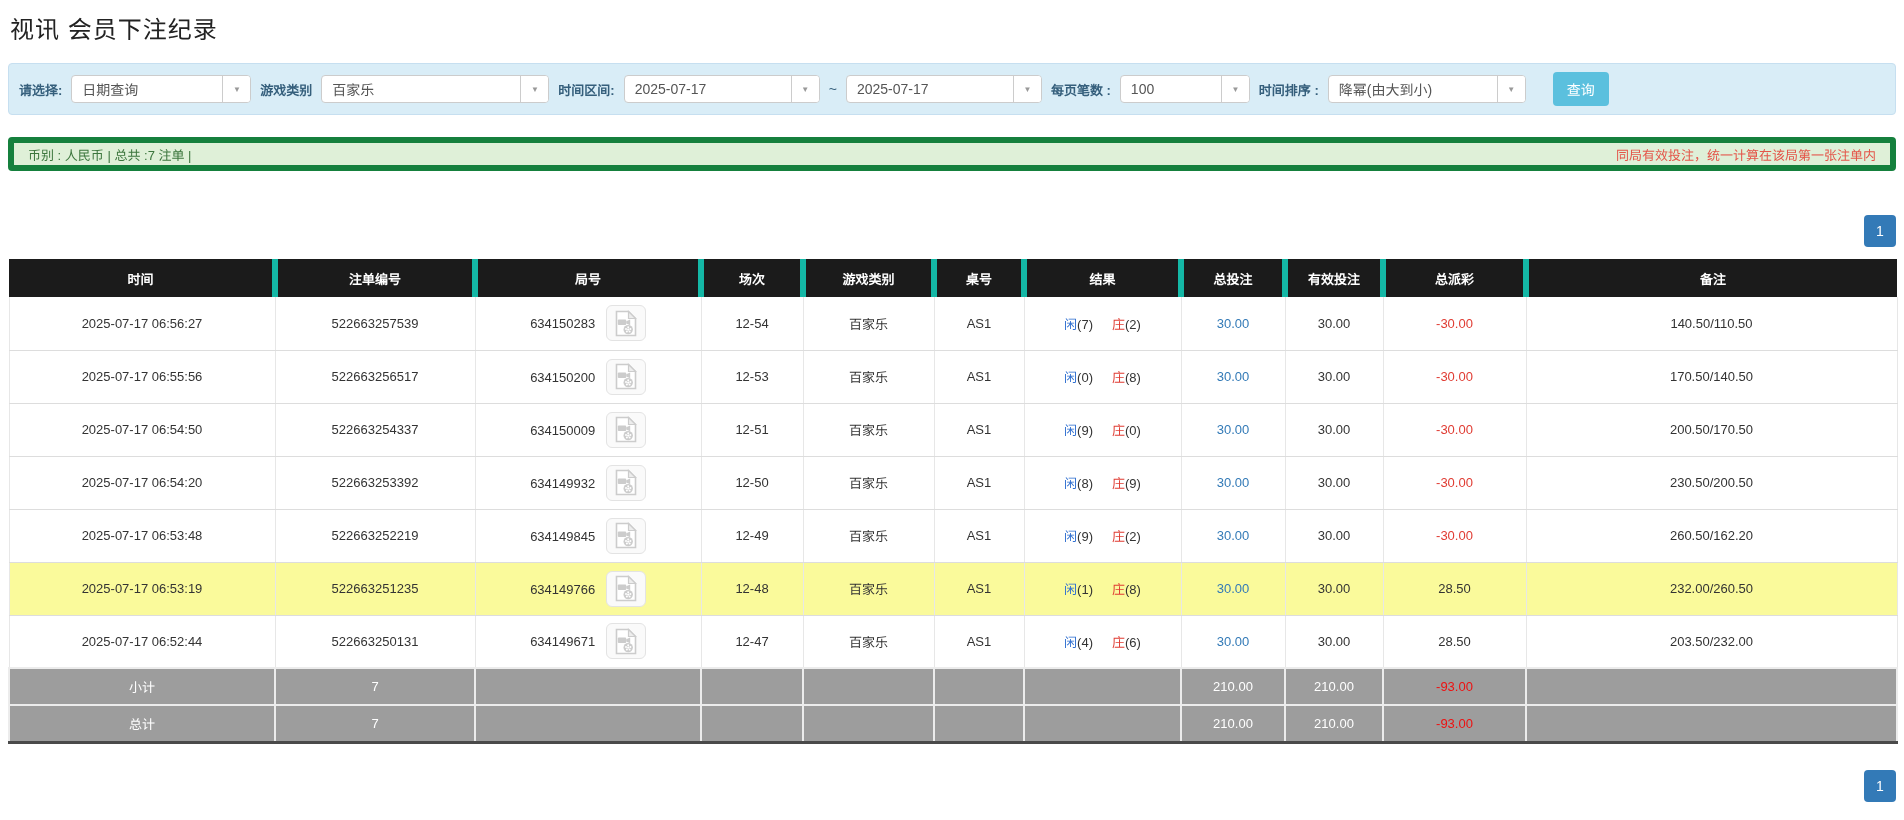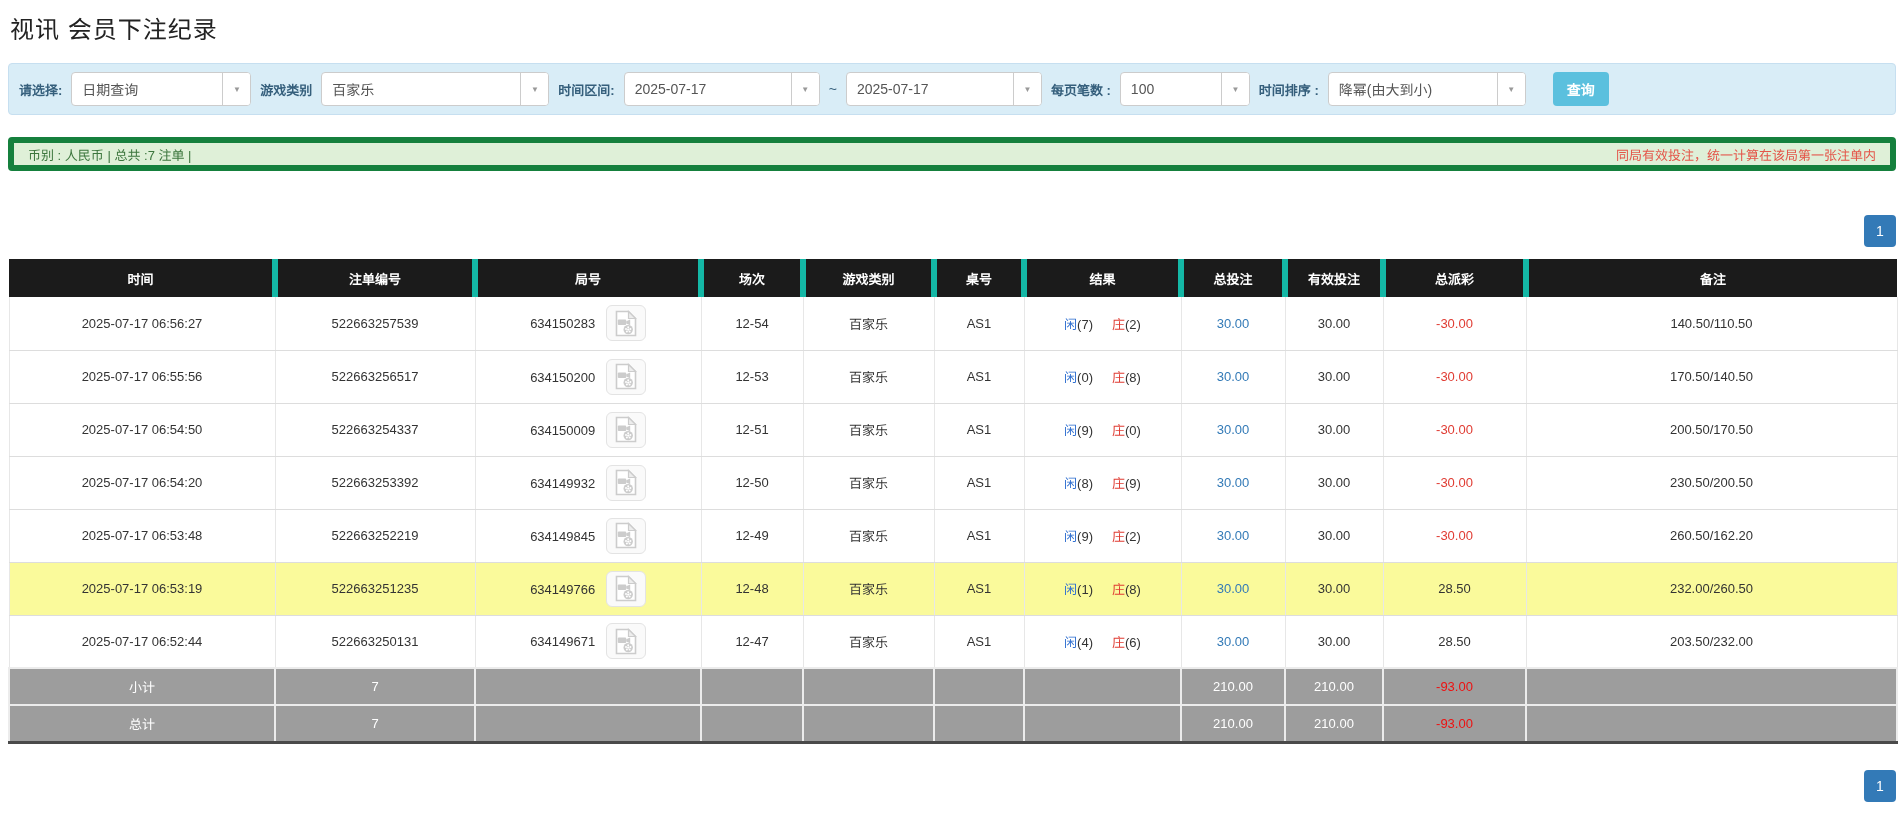--- a/index.html
+++ b/index.html
@@ -14,38 +14,38 @@
 
   
   .filter-panel {
     background: var(--filter-panel-bg, #d9edf7);
     border: 1px solid #c6dff0; border-radius: 4px;
     height: 52px; padding: 0 10px;
     display: flex; align-items: center; gap: 9px;
   }
   .filter-label { font-size: 13px; font-weight: bold; color: #355f7c; white-space: nowrap; }
   .combo {
-    display: flex; align-items: stretch; height: 34px;
+    display: flex; align-items: stretch; height: 28px;
     background: #fff; border: 1px solid #ccc; border-radius: 4px; overflow: hidden; flex: none; gap: 9px;
   }
   .combo input {
     border: none; outline: none; background: transparent;
     padding: 0 10px; font-size: 14px; color: #555; width: 100%;
     font-family: inherit;
   }
   .combo .arrow-btn {
     flex: none; width: 28px; border: none; border-left: 1px solid #ccc;
     background: #fff; color: #999; font-size: 8px;
     display: flex; align-items: center; justify-content: center; cursor: pointer;
   }
   .tilde { font-size: 14px; color: #355f7c; }
   .search-btn {
     height: 34px; padding: 0 14px; border: none; border-radius: 4px;
     background: var(--accent-blue, #5bc0de); color: #fff;
-    font-size: 14px; font-family: inherit; cursor: pointer; flex: none; font-weight: bold;
+    font-size: 14px; font-family: inherit; cursor: pointer; flex: none;
   }
 
   
   .summary-bar {
     margin-top: 22px; height: 34px; padding: 0 14px;
     background: var(--summary-bg, #dff0d8); border: 6px solid #15803d; border-radius: 4px;
     display: flex; align-items: center; justify-content: space-between; font-size: 13px;
   }
   .summary-left { color: var(--summary-text, #3c763d); }
   .summary-note { color: var(--note-red, #e4554a); }

